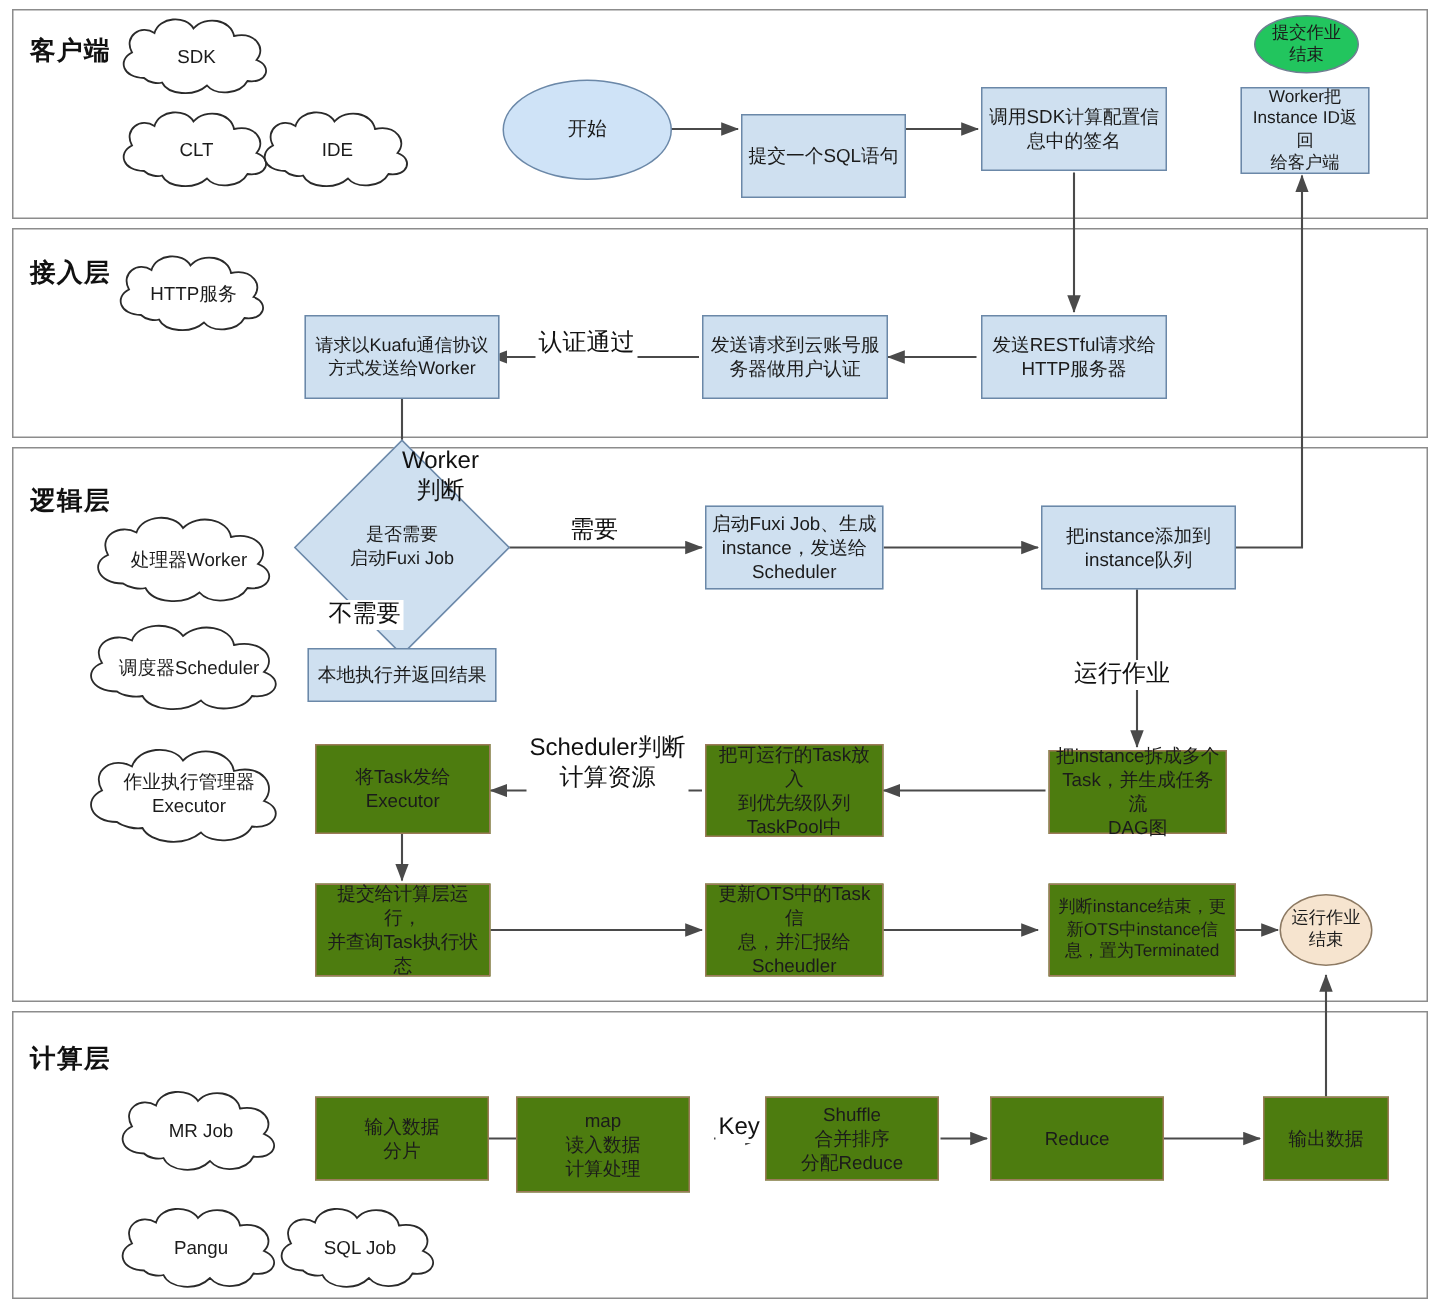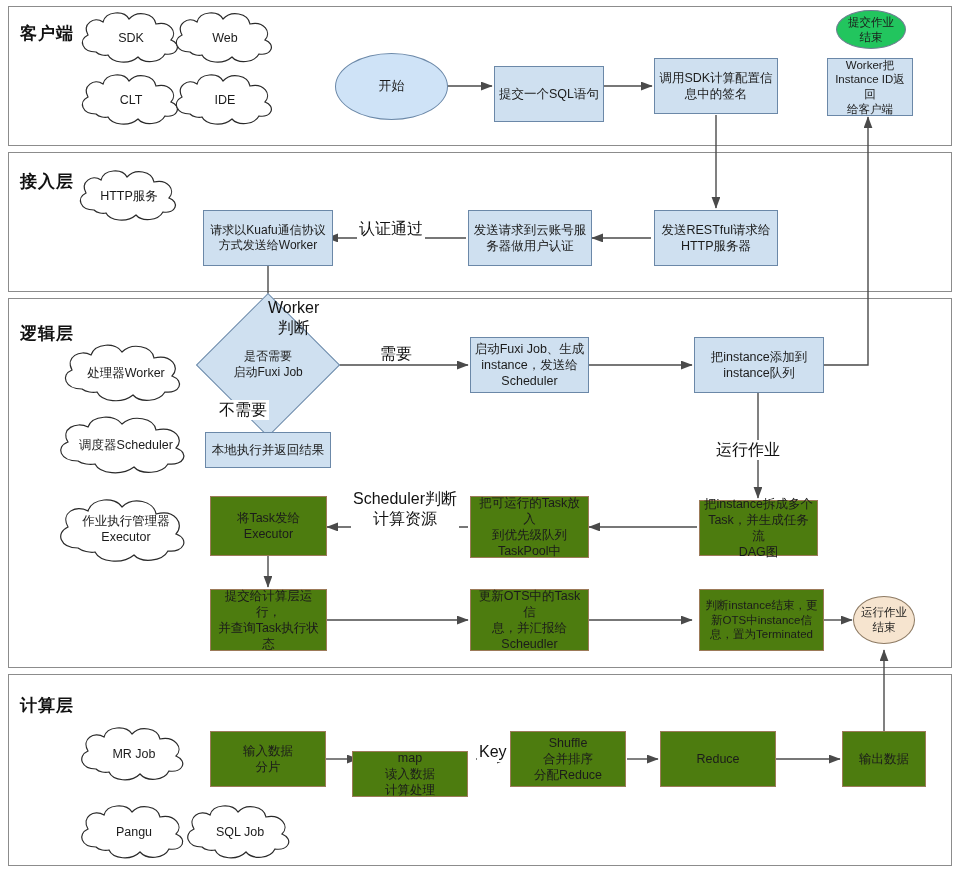--- a/index.html
+++ b/index.html
@@ -148,26 +148,20 @@
     </g>
   </svg>
 
   <div class="cloud" style="left:72px;top:8px;width:118px;height:60px;">
     <svg width="118" height="60" viewBox="0 0 118 60">
         <path d="M24,44 C10,44 6,32 16,27 C10,16 22,8 31,14 C34,3 52,2 57,11 C65,2 82,5 84,16 C98,13 106,24 99,32 C110,36 106,48 93,46 C88,55 72,56 66,49 C57,57 40,55 36,47 C33,48 27,47 24,44 Z" fill="#ffffff" stroke="#2a2a2a" stroke-width="1.2"></path>
       </svg>
     <span>SDK</span>
   </div>
 
-  <div class="cloud" style="left:166px;top:8px;width:118px;height:60px;">
-    <svg width="118" height="60" viewBox="0 0 118 60">
-        <path d="M24,44 C10,44 6,32 16,27 C10,16 22,8 31,14 C34,3 52,2 57,11 C65,2 82,5 84,16 C98,13 106,24 99,32 C110,36 106,48 93,46 C88,55 72,56 66,49 C57,57 40,55 36,47 C33,48 27,47 24,44 Z" fill="#ffffff" stroke="#2a2a2a" stroke-width="1.2"></path>
-      </svg>
-    <span>Web</span>
-  </div>
 
   <div class="cloud" style="left:72px;top:70px;width:118px;height:60px;">
     <svg width="118" height="60" viewBox="0 0 118 60">
         <path d="M24,44 C10,44 6,32 16,27 C10,16 22,8 31,14 C34,3 52,2 57,11 C65,2 82,5 84,16 C98,13 106,24 99,32 C110,36 106,48 93,46 C88,55 72,56 66,49 C57,57 40,55 36,47 C33,48 27,47 24,44 Z" fill="#ffffff" stroke="#2a2a2a" stroke-width="1.2"></path>
       </svg>
     <span>CLT</span>
   </div>
 
   <div class="cloud" style="left:166px;top:70px;width:118px;height:60px;">
     <svg width="118" height="60" viewBox="0 0 118 60">
@@ -221,21 +215,21 @@
 
   <div class="cloud" style="left:176px;top:800px;width:128px;height:64px;">
     <svg width="128" height="64" viewBox="0 0 128 64">
         <path d="M26,47 C11,47 7,34 18,29 C11,17 24,9 34,15 C37,4 56,3 62,12 C70,3 88,6 90,17 C105,14 114,26 106,34 C118,39 113,51 99,49 C94,59 77,60 70,52 C61,61 43,59 39,50 C35,51 29,50 26,47 Z" fill="#ffffff" stroke="#2a2a2a" stroke-width="1.2"></path>
       </svg>
     <span>SQL Job</span>
   </div>
 
   <div class="node startell" style="left:335px;top:53px;width:113px;height:67px;">开始</div>
 
-  <div class="node blue" style="left:494px;top:66px;width:110px;height:56px;">提交一个SQL语句</div>
+  <div class="node blue" style="left:494px;top:76px;width:110px;height:56px;">提交一个SQL语句</div>
 
   <div class="node blue" style="left:654px;top:58px;width:124px;height:56px;">调用SDK计算配置信
 息中的签名</div>
 
   <div class="node blue" style="left:827px;top:58px;width:86px;height:58px;font-size:11.5px;">Worker把
 Instance ID返回
 给客户端</div>
 
   <div class="node endell-blue" style="left:836px;top:10px;width:70px;height:39px;">提交作业
 结束</div>
@@ -283,21 +277,21 @@
   <div class="node orange" style="left:699px;top:589px;width:125px;height:62px;font-size:11.5px;">判断instance结束，更
 新OTS中instance信
 息，置为Terminated</div>
 
   <div class="node endell-orange" style="left:853px;top:596px;width:62px;height:48px;">运行作业
 结束</div>
 
   <div class="node orange" style="left:210px;top:731px;width:116px;height:56px;">输入数据
 分片</div>
 
-  <div class="node orange" style="left:352px;top:731px;width:116px;height:46px;margin-top:20px;">map
+  <div class="node orange" style="left:344px;top:731px;width:116px;height:64px;">map
 读入数据
 计算处理</div>
 
   <div class="node orange" style="left:510px;top:731px;width:116px;height:56px;">Shuffle
 合并排序
 分配Reduce</div>
 
   <div class="node orange" style="left:660px;top:731px;width:116px;height:56px;">Reduce</div>
 
   <div class="node orange" style="left:842px;top:731px;width:84px;height:56px;">输出数据</div>

